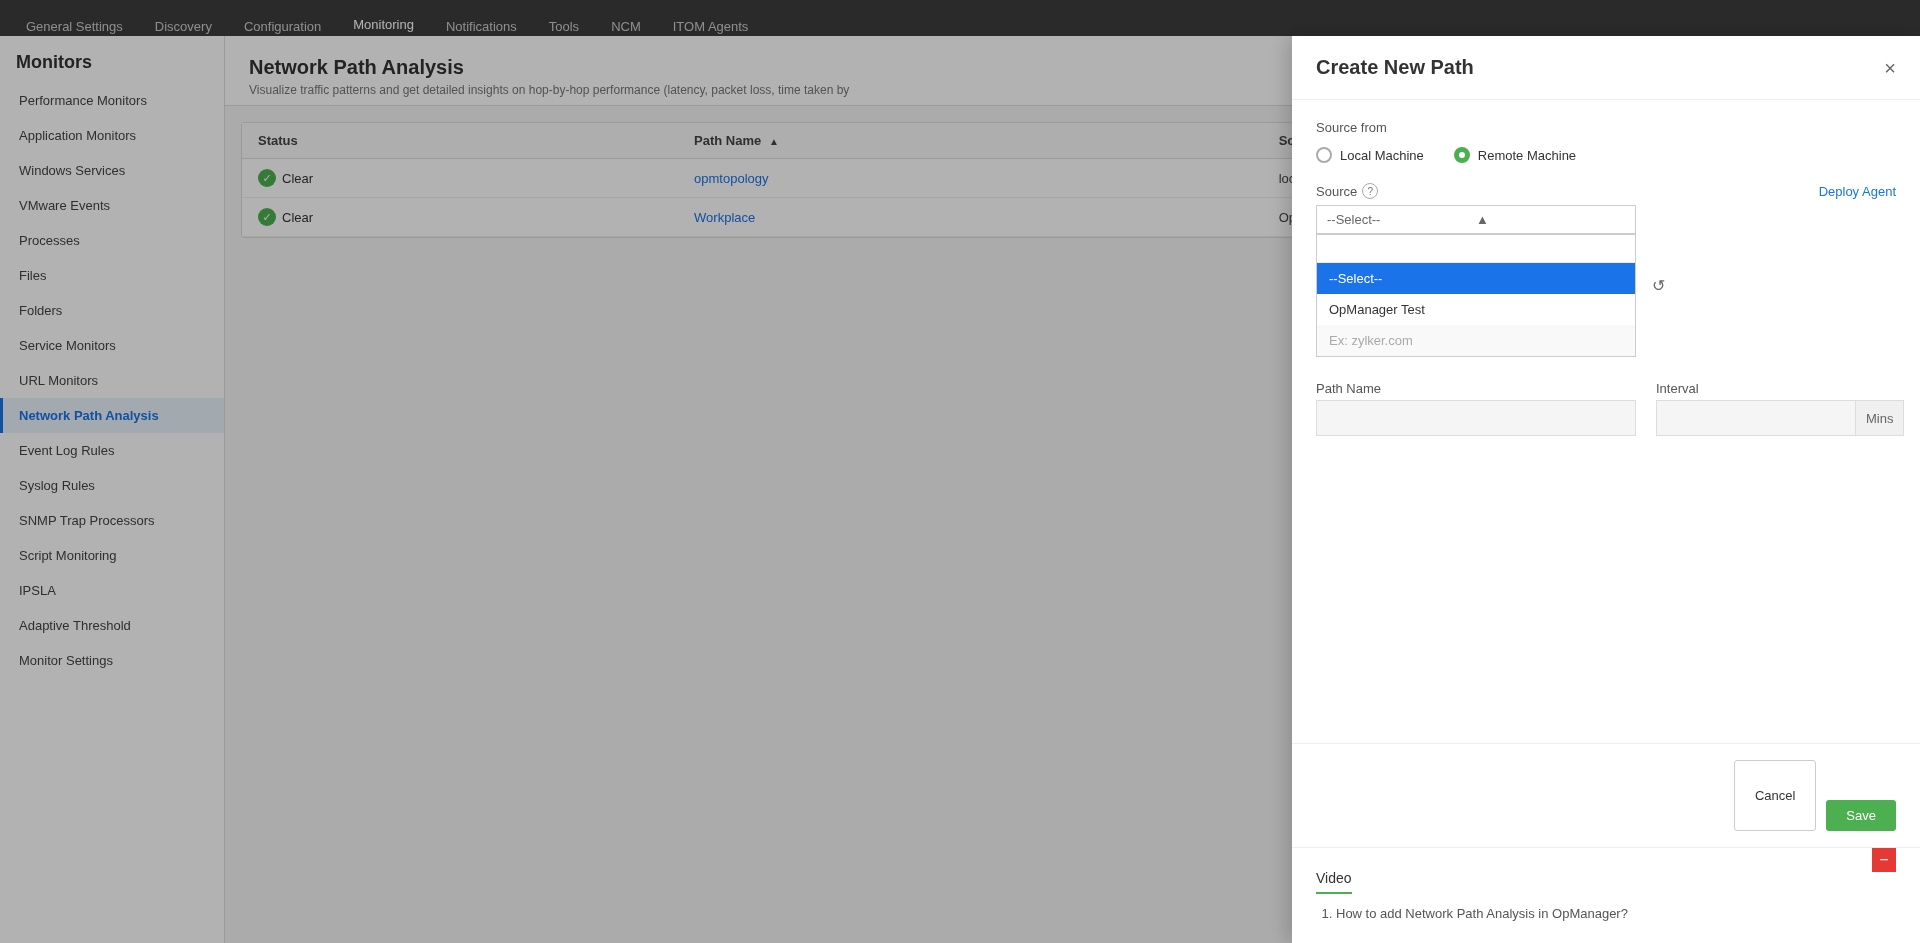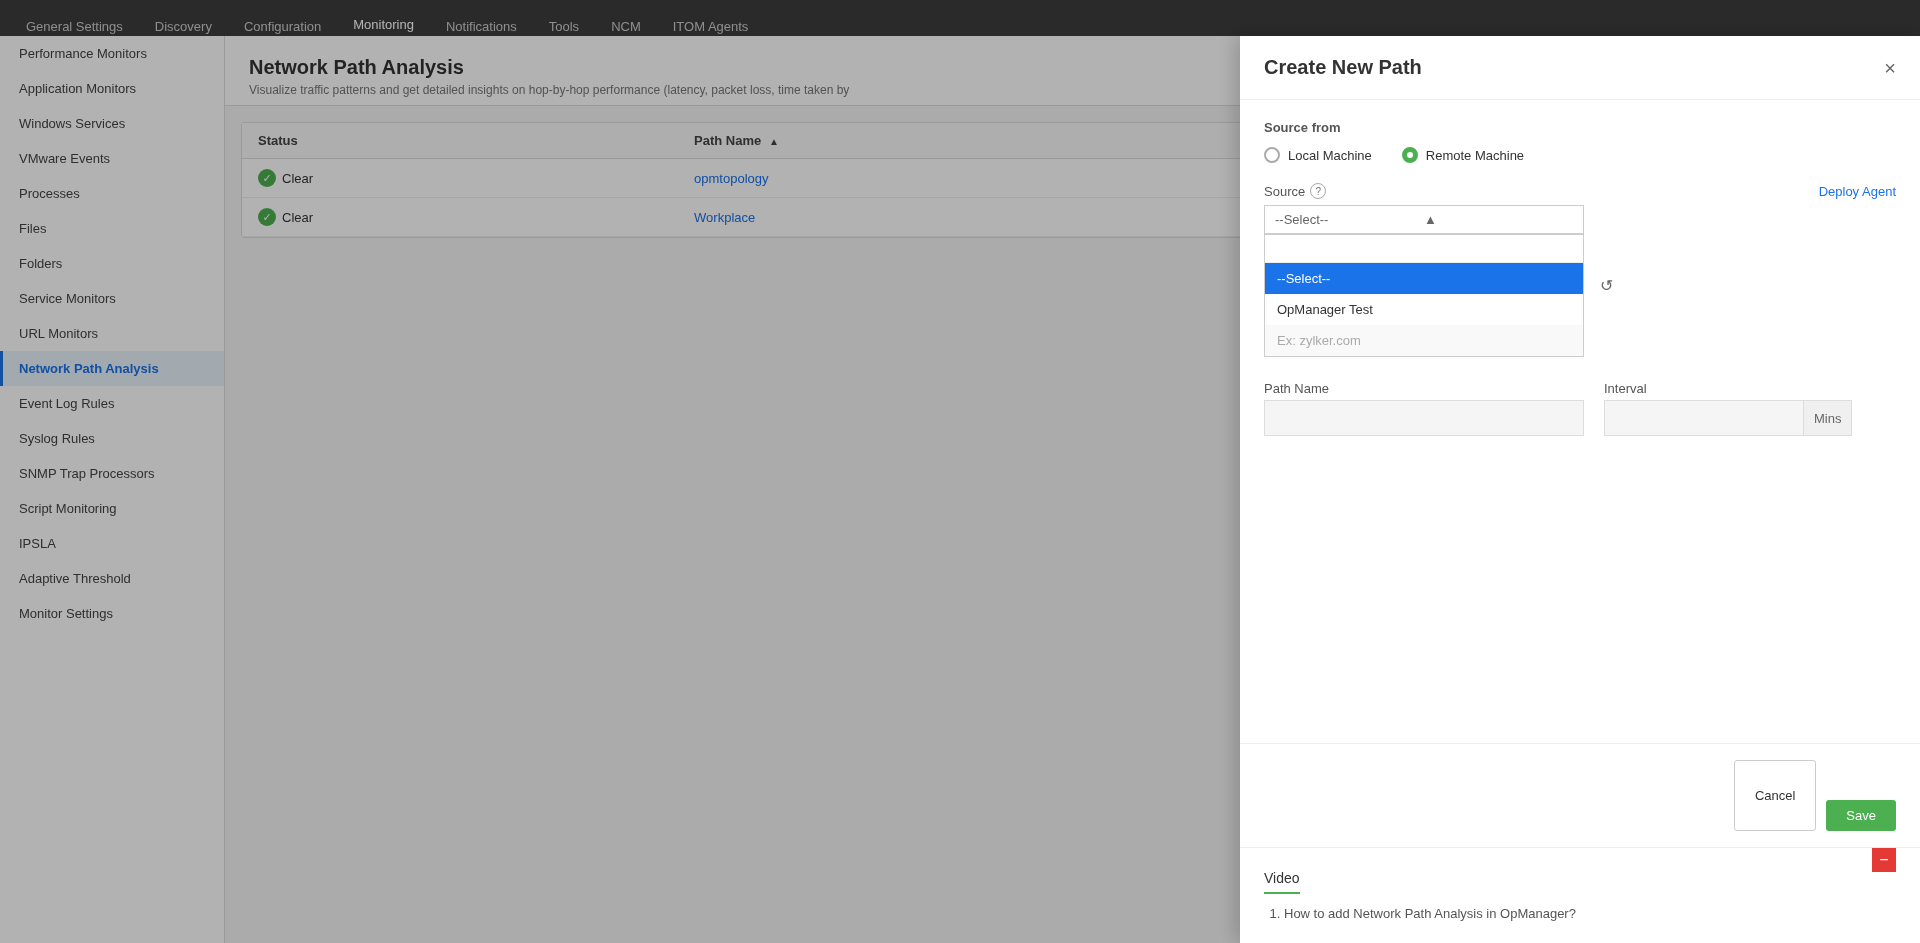--- a/index.html
+++ b/index.html
@@ -138,21 +138,21 @@
       top: 0; left: 0; right: 0; bottom: 0;
       background: rgba(0,0,0,0.3);
       z-index: 100;
     }
 
     
     .modal {
       position: fixed;
       top: 36px;
       right: 0;
-      width: 680px;
+      width: 628px;
       height: calc(943px - 36px);
       background: #fff;
       z-index: 200;
       display: flex;
       flex-direction: column;
       box-shadow: -4px 0 20px rgba(0,0,0,0.2);
       overflow-y: auto;
       justify-content: center;
     }
     .modal-header {
@@ -174,21 +174,21 @@
       line-height: 1;
     }
     .modal-body {
       padding: 20px 24px;
       flex: 1;
     }
     .section-label {
       font-size: 13px;
       color: #555;
       margin-bottom: 12px;
-      font-weight: 700;
+      font-weight: 400;
     }
 
     
     .radio-group {
       display: flex;
       gap: 30px;
       margin-bottom: 20px;
     }
     .radio-option {
       display: flex;
@@ -461,20 +461,21 @@
   <div class="top-nav-item active">Monitoring</div>
   <div class="top-nav-item">Notifications</div>
   <div class="top-nav-item">Tools</div>
   <div class="top-nav-item">NCM</div>
   <div class="top-nav-item">ITOM Agents</div>
 </nav>
 
 <div class="main-layout">
 
   <aside class="sidebar">
+    <div class="sidebar-header">Monitors</div>
     <div class="sidebar-item">Performance Monitors</div>
     <div class="sidebar-item">Application Monitors</div>
     <div class="sidebar-item">Windows Services</div>
     <div class="sidebar-item">VMware Events</div>
     <div class="sidebar-item">Processes</div>
     <div class="sidebar-item">Files</div>
     <div class="sidebar-item">Folders</div>
     <div class="sidebar-item">Service Monitors</div>
     <div class="sidebar-item">URL Monitors</div>
     <div class="sidebar-item active">Network Path Analysis</div>

